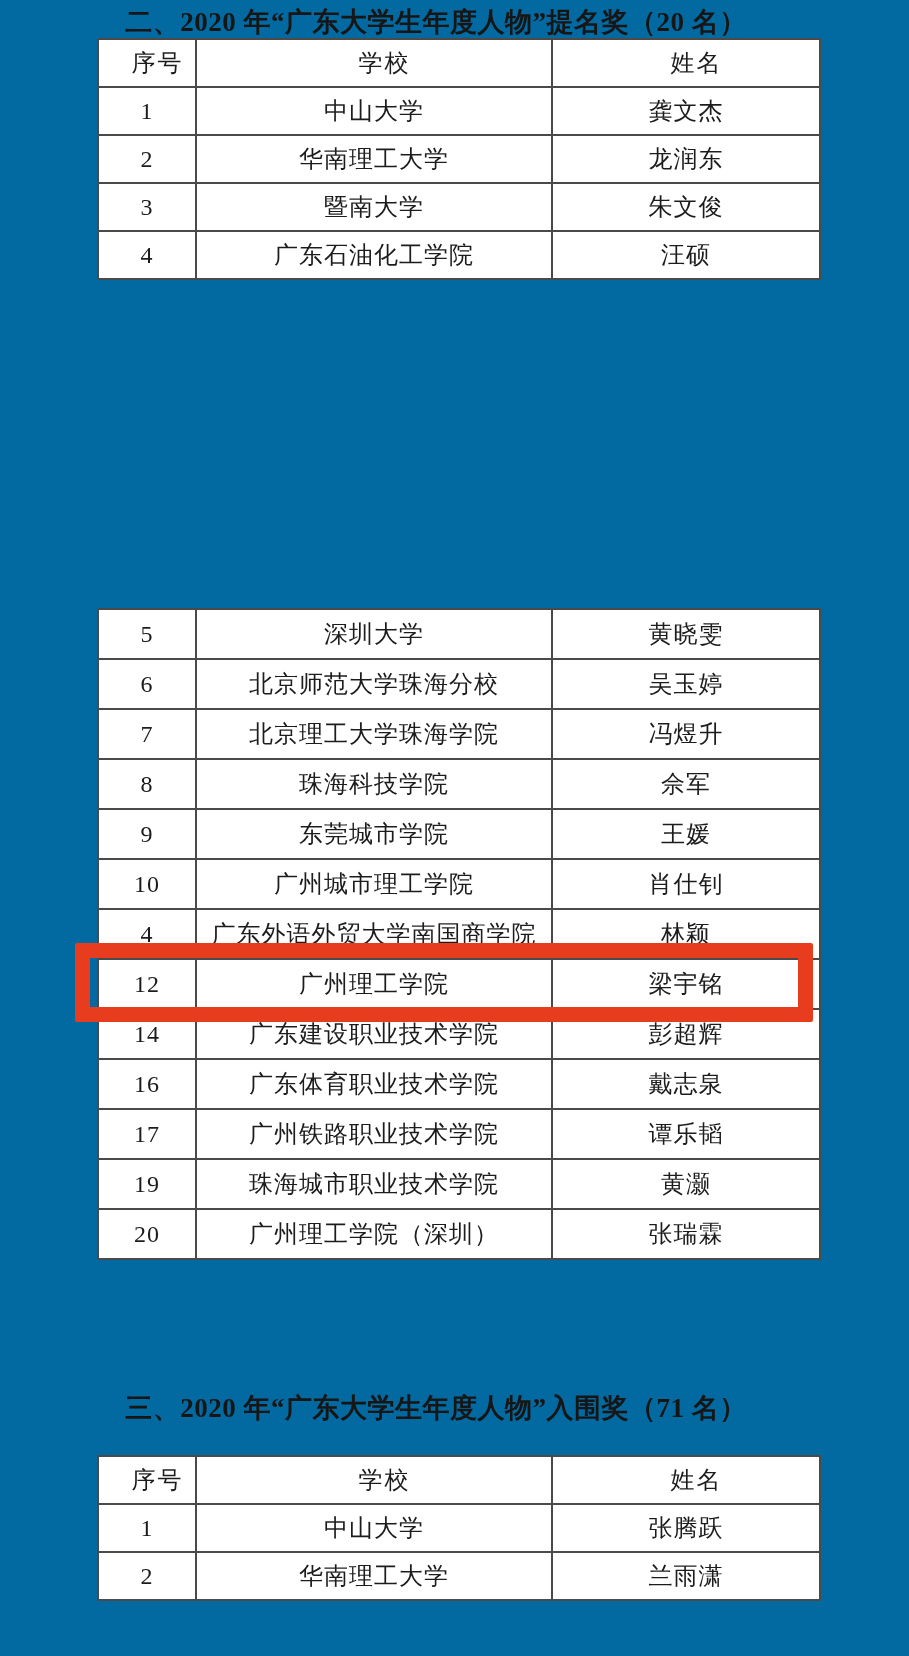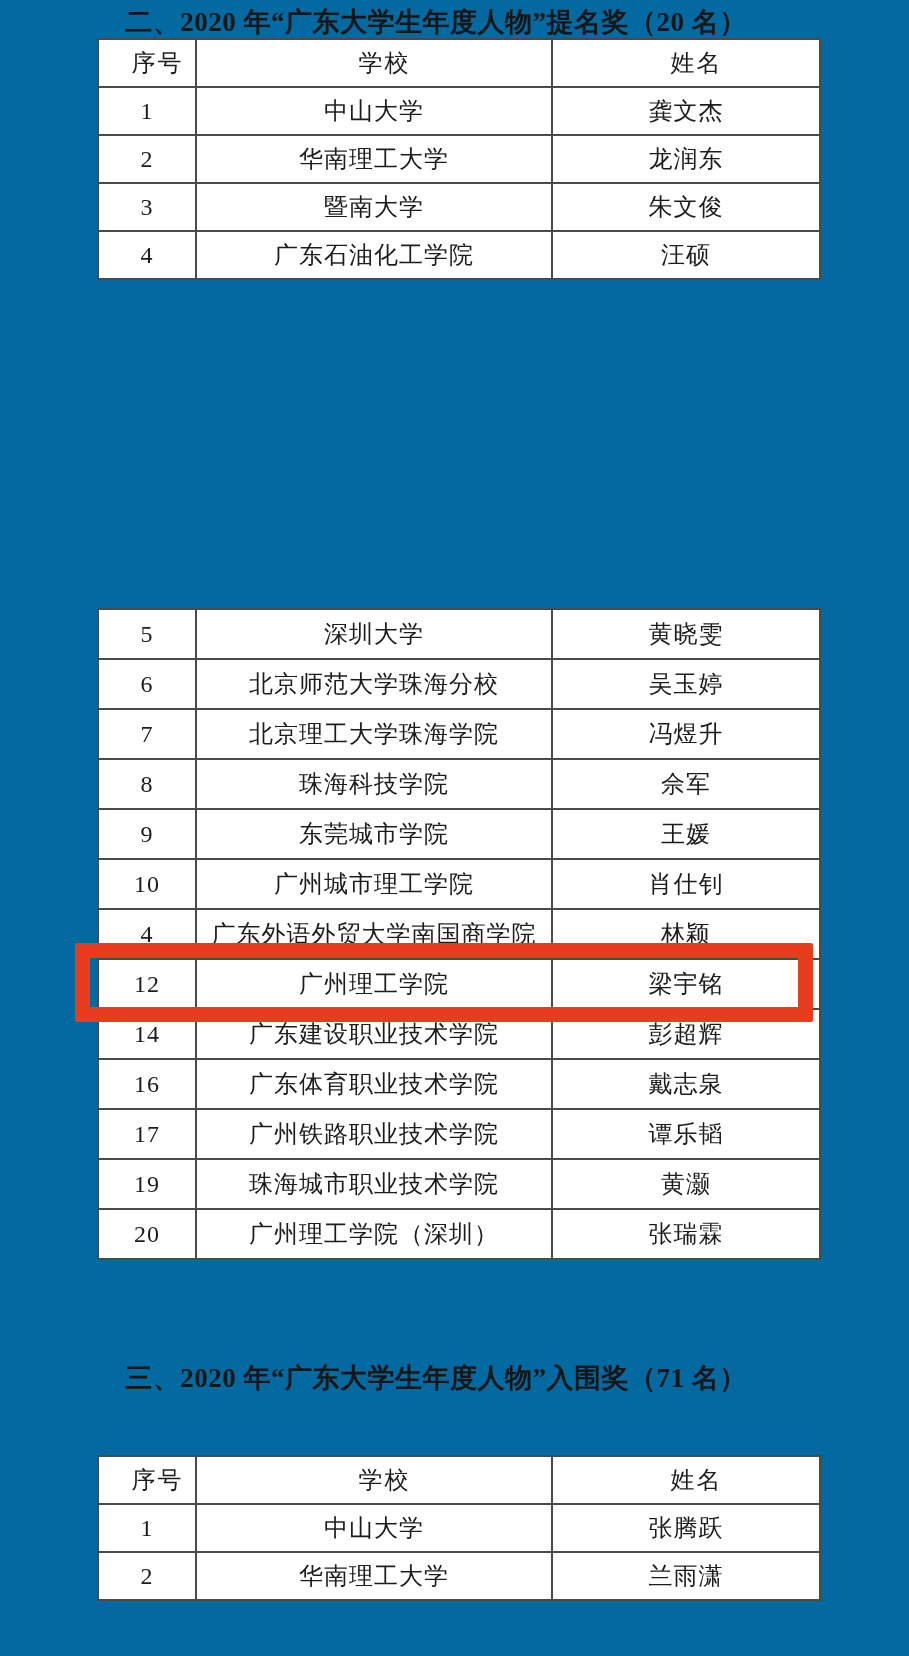--- a/index.html
+++ b/index.html
@@ -21,21 +21,21 @@
     left: 75px;
     width: 722px;
     text-align: center;
     font-size: 27px;
     font-weight: bold;
     letter-spacing: 0.5px;
     white-space: nowrap;
     color: #161616;
   }
   .title-sec2 { top: 4px; }
-  .title-sec3 { top: 1360px; }
+  .title-sec3 { top: 1390px; }
 
   table.grid {
     position: absolute;
     left: 97px;
     width: 722px;
     border-collapse: collapse;
     table-layout: fixed;
     background: #ffffff;
   }
   table.grid th, table.grid td {

